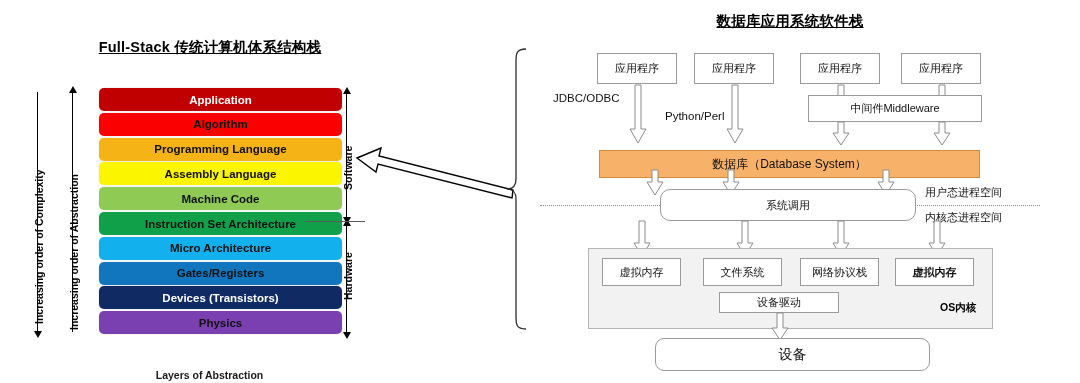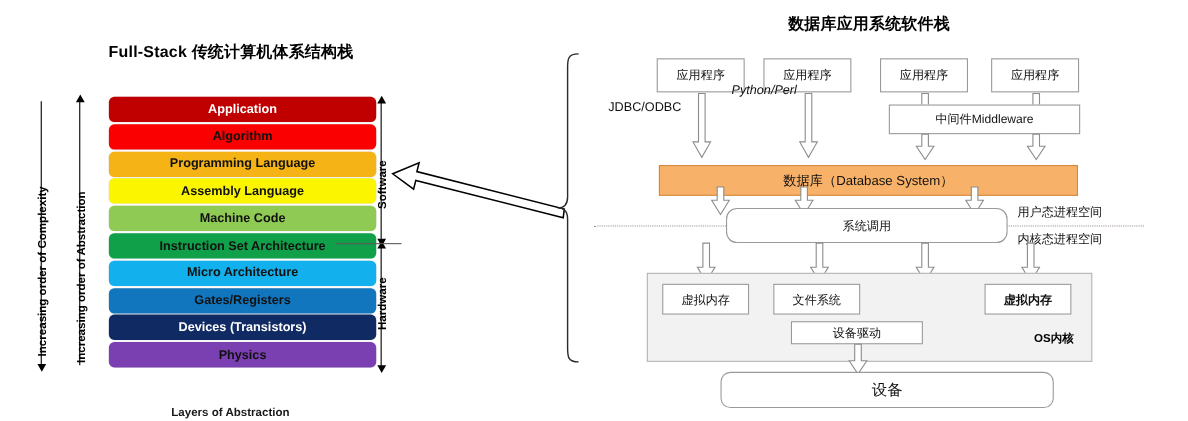--- a/index.html
+++ b/index.html
@@ -6,21 +6,21 @@
   body{
     width:1080px;height:383px;
     background:#ffffff;
     font-family:"Liberation Sans","DejaVu Sans",sans-serif;
     position:relative;
     overflow:hidden;
   }
   .stage{position:absolute;left:0;top:0;width:1080px;height:383px;}
 
   
-  .abs{position:absolute;box-sizing:border-box;}
+  .abs{position:absolute;box-sizing:border-box;text-decoration:underline;}
 
   
   .title{
     font-weight:bold;
     font-size:14.5px;
     color:#000;
     text-align:center;
     white-space:nowrap;
     letter-spacing:.2px;
   }
@@ -179,21 +179,21 @@
     <span>应用程序</span>
   </div>
   <div class="box" style="left:800px;top:53px;width:80px;height:31px;">
     <span>应用程序</span>
   </div>
   <div class="box" style="left:901px;top:53px;width:80px;height:31px;">
     <span>应用程序</span>
   </div>
 
   <div class="plain-text" style="left:553px;top:92px;">JDBC/ODBC</div>
-  <div class="plain-text" style="left:665px;top:76px;font-style:italic;">Python/Perl</div>
+  <div class="plain-text" style="left:665px;top:110px;">Python/Perl</div>
 
   <svg class="blockarrow" style="left:629px;top:85px;" width="18" height="60" viewBox="0 0 18 60">
     <polygon class="ba" points="6,0 12,0 12,44 17,44 9,58 1,44 6,44"></polygon>
   </svg>
   <svg class="blockarrow" style="left:726px;top:85px;" width="18" height="60" viewBox="0 0 18 60">
     <polygon class="ba" points="6,0 12,0 12,44 17,44 9,58 1,44 6,44"></polygon>
   </svg>
 
   <svg class="blockarrow" style="left:832px;top:85px;" width="18" height="26" viewBox="0 0 18 26">
     <polygon class="ba" points="6,0 12,0 12,12 17,12 9,25 1,12 6,12"></polygon>
@@ -250,31 +250,34 @@
   </svg>
 
   <div class="kernel-region" style="left:588px;top:248px;width:405px;height:81px;"></div>
 
   <div class="box" style="left:602px;top:258px;width:79px;height:28px;">
     <span>虚拟内存</span>
   </div>
   <div class="box" style="left:703px;top:258px;width:79px;height:28px;">
     <span>文件系统</span>
   </div>
+  <div class="box" style="left:800px;top:258px;width:79px;height:28px;">
+    <span>网络协议栈</span>
+  </div>
   <div class="box" style="left:895px;top:258px;width:79px;height:28px;font-weight:bold;">
     <span>虚拟内存</span>
   </div>
 
   <div class="box" style="left:719px;top:292px;width:120px;height:21px;">
     <span>设备驱动</span>
   </div>
 
   <div class="kernel-tag" style="left:940px;top:301px;">OS内核</div>
 
   <svg class="blockarrow" style="left:771px;top:313px;" width="18" height="28" viewBox="0 0 18 28">
     <polygon class="ba" points="6,0 12,0 12,15 17,15 9,27 1,15 6,15"></polygon>
   </svg>
 
-  <div class="box rounded" style="left:655px;top:338px;width:303px;height:33px;">
+  <div class="box rounded" style="left:655px;top:338px;width:275px;height:33px;">
     <span>设备</span>
   </div>
 
 </div>
 
 </body></html>

